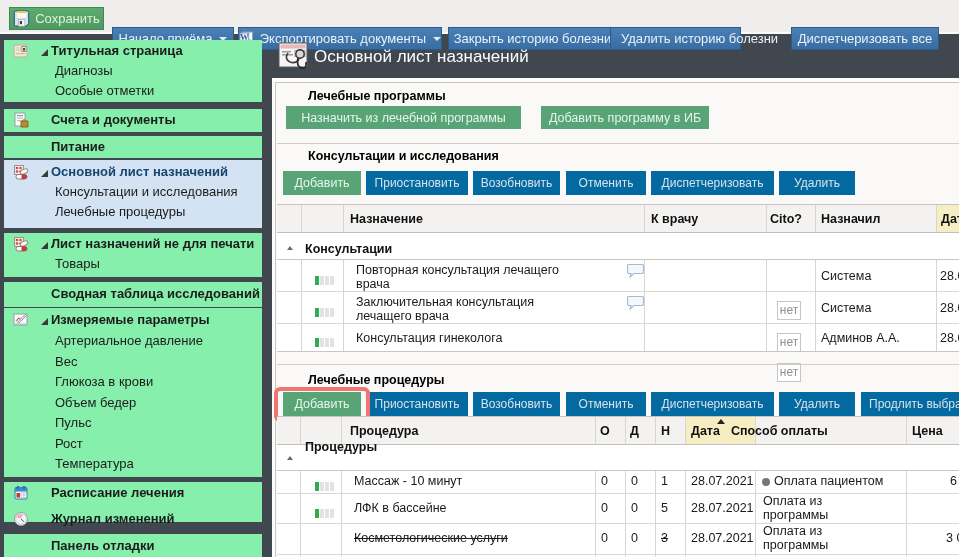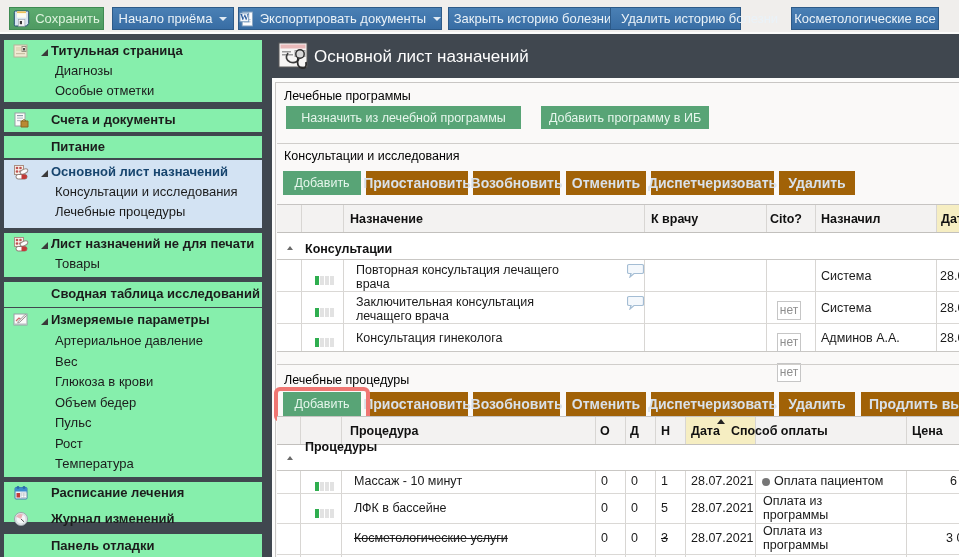--- a/index.html
+++ b/index.html
@@ -4,42 +4,42 @@
 <style>
 * { margin:0; padding:0; box-sizing:border-box; }
 html,body { width:959px; height:557px; overflow:hidden; }
 body { font-family:"Liberation Sans", sans-serif; background:#40474f; position:relative; }
 .abs { position:absolute; }
 
 
 #toolbar { position:absolute; left:0; top:0; width:959px; height:34px; background:#f0eeec; border-bottom:2px solid #fbfbfa; }
 .tbtn { position:absolute; top:7px; height:23px; display:flex; align-items:center; justify-content:center; font-size:13px; color:#eaf2f8; white-space:nowrap; }
 .tbtn.green { background:linear-gradient(#5cab6f,#4f9a62); border:1px solid #3f8a52; color:#ddf3dd; }
-.tbtn.blue  { background:linear-gradient(#4a80b5,#386da4); border:1px solid #2d5a88; }
+.tbtn.blue  { background:linear-gradient(#4a80b5,#386da4); border:1px solid #2d5a88;margin-top:20px; }
 .caret { display:inline-block; width:0; height:0; border-left:4px solid transparent; border-right:4px solid transparent; border-top:4px solid #dfe9f3; margin-left:7px; }
 
 
 .card { position:absolute; left:4px; width:258px; background:#86efac; }
 .srow { height:20px; line-height:20px; font-size:13px; color:#1c1c1c; white-space:nowrap; position:relative; }
 .srow.title { font-weight:bold; }
 .srow .txt1 { position:absolute; left:47px; top:0; }
 .srow .txt2 { position:absolute; left:51px; top:0; }
 .tri { position:absolute; left:37px; top:8px; width:0; height:0; border-left:7px solid transparent; border-bottom:7px solid #3a3a3a; }
 .sicon { position:absolute; left:9px; top:2px; width:16px; height:16px; }
 .card.sel { background:#d3e3f3; }
 .card.sel .title { color:#17456e; }
 
 
 #mainhdr { position:absolute; left:277px; top:36px; width:682px; height:46px; color:#fdfdfd; }
 #mainhdr .t { position:absolute; left:37px; top:11px; font-size:17px; letter-spacing:0; }
 #panelframe { position:absolute; left:272px; top:78px; width:687px; height:479px; background:#fcfcfb; }
 #panel { position:absolute; left:275px; top:82px; width:684px; height:475px; background:#faf9f8; border-top:1px solid #c8c6c4; border-left:1px solid #c8c6c4; }
-.h2 { position:absolute; font-size:12.5px; font-weight:normal; color:#000; white-space:nowrap; }
+.h2 { position:absolute; font-size:12.5px; font-weight:bold; color:#000; white-space:nowrap;margin-left:24px; }
 .gbtn { position:absolute; background:#58a476; color:#e6f6ec; font-size:12.5px; display:flex; align-items:center; justify-content:center; white-space:nowrap; }
-.dbtn { position:absolute; background:#a16207; color:#d9e1e9; font-size:14px; display:flex; align-items:center; justify-content:center; white-space:nowrap;font-weight:bold; }
+.dbtn { position:absolute; background:#0369a1; color:#d9e1e9; font-size:12px; display:flex; align-items:center; justify-content:center; white-space:nowrap; }
 .divider { position:absolute; left:0; width:683px; height:1px; background:#d0cecb; }
 
 
 .thead { position:absolute; background:#f3f2f1; border-top:1px solid #c6c4c2; border-bottom:1px solid #c2c0bd; }
 .white { position:absolute; background:#fff; }
 .vline { position:absolute; width:1px; background:#d8d6d3; }
 .hline { position:absolute; height:1px; background:#dad8d5; }
 .th { position:absolute; font-size:12.5px; font-weight:bold; color:#111; white-space:nowrap; }
 .td { position:absolute; font-size:12.5px; color:#1a1a1a; white-space:nowrap; }
 .grp { position:absolute; font-size:12.5px; font-weight:bold; color:#111; }
@@ -67,21 +67,21 @@
   <svg width="17" height="18" viewBox="0 0 17 18" style="margin-right:5px;">
     <rect x="3.5" y="1.5" width="11" height="15" fill="#fdfdfd" stroke="#8ba6c2"></rect>
     <rect x="5.5" y="9" width="7" height="1.2" fill="#b9c6d4"></rect>
     <rect x="5.5" y="11.5" width="7" height="1.2" fill="#b9c6d4"></rect>
     <rect x="1" y="2.5" width="9.5" height="9.5" fill="#f2f6fa" stroke="#6d93ba"></rect>
     <text x="5.7" y="10.4" font-size="9.5" font-weight="bold" fill="#2d5e9e" text-anchor="middle" font-family="Liberation Serif">W</text>
   </svg>
   Экспортировать документы<span class="caret"></span></div>
 <div class="tbtn blue" style="left:448px; width:169px;">Закрыть историю болезни</div>
 <div class="tbtn blue" style="left:610px; width:131px;padding-left:48px;">Удалить историю болезни</div>
-<div class="tbtn blue" style="left:791px; width:148px;">Косметологические все</div>
+<div class="tbtn blue" style="left:791px; width:148px;">Диспетчеризовать все</div>
 
 <div class="card" style="top:40px; height:62px; padding-top:1px;">
   <div class="srow title">
     <svg class="sicon" viewBox="0 0 16 16">
         <rect x="1" y="2" width="13" height="12" fill="#efe9d2" stroke="#b9b29a"></rect>
         <rect x="3" y="4" width="5" height="4" fill="#e2dabc"></rect>
         <rect x="9" y="3.5" width="4" height="5" fill="#f7f4e6" stroke="#9a9482"></rect>
         <rect x="10" y="5" width="2" height="2.5" fill="#4a4a44"></rect>
         <rect x="3" y="10" width="9" height="1.2" fill="#c9c1a4"></rect>
       </svg>

